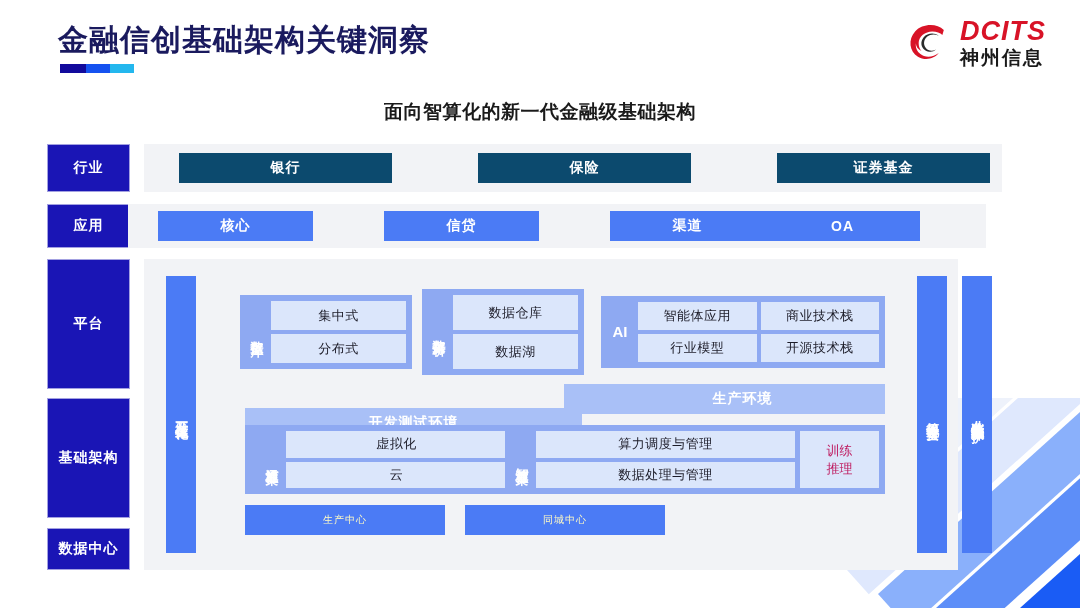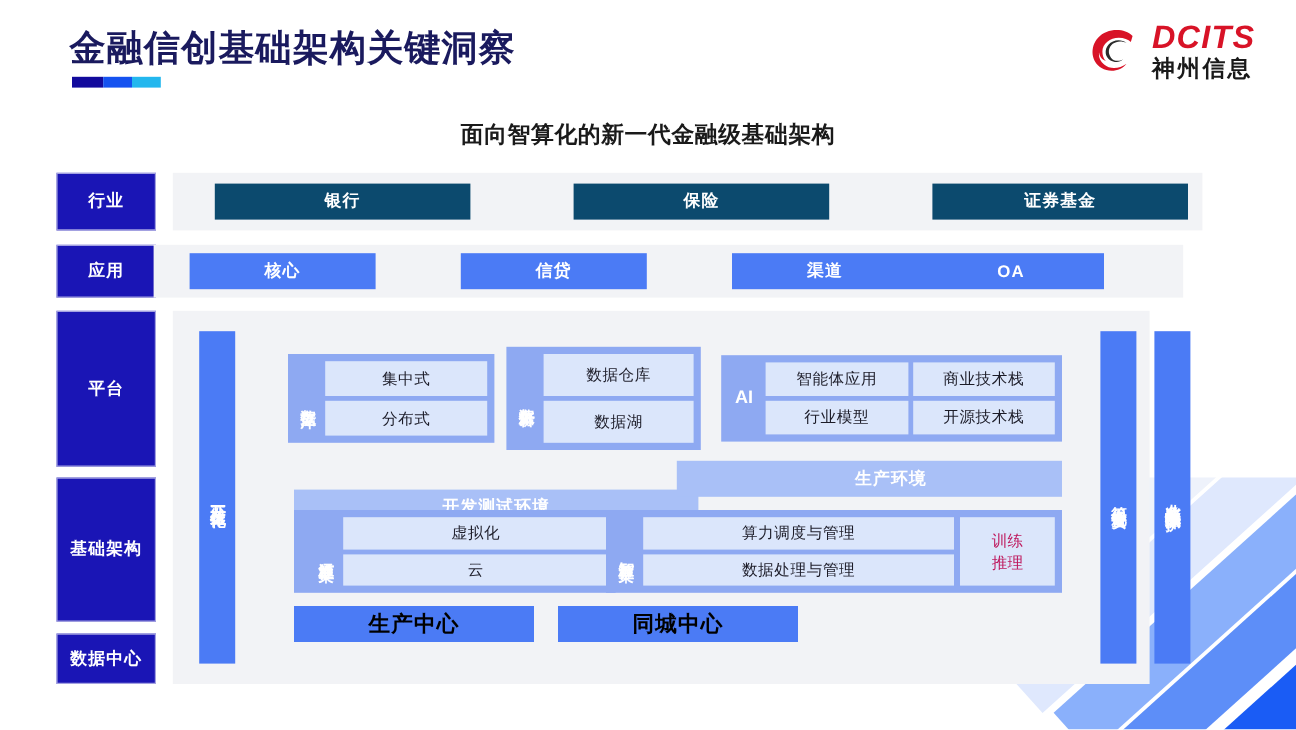--- a/index.html
+++ b/index.html
@@ -222,23 +222,23 @@
     font-size: 13px;
     display: flex; flex-direction: column;
     align-items: center; justify-content: center;
     line-height: 1.35;
   }
 
   
   .dcbar {
     position: absolute;
     background: #4b7bf5;
-    color: #000000;
-    font-weight: bold;
-    font-size: 18px;
+    color: #fef9c3;
+    font-weight: normal;
+    font-size: 10px;
     letter-spacing: 1px;
     display: flex; align-items: center; justify-content: center;
     height: 30px;
   }
   .dc-1 { left: 245px; top: 505px; width: 200px; }
   .dc-2 { left: 465px; top: 505px; width: 200px; }
   .dc-3 { left: 686px; top: 505px; width: 199px; }
 </style>
 </head>
 <body>

